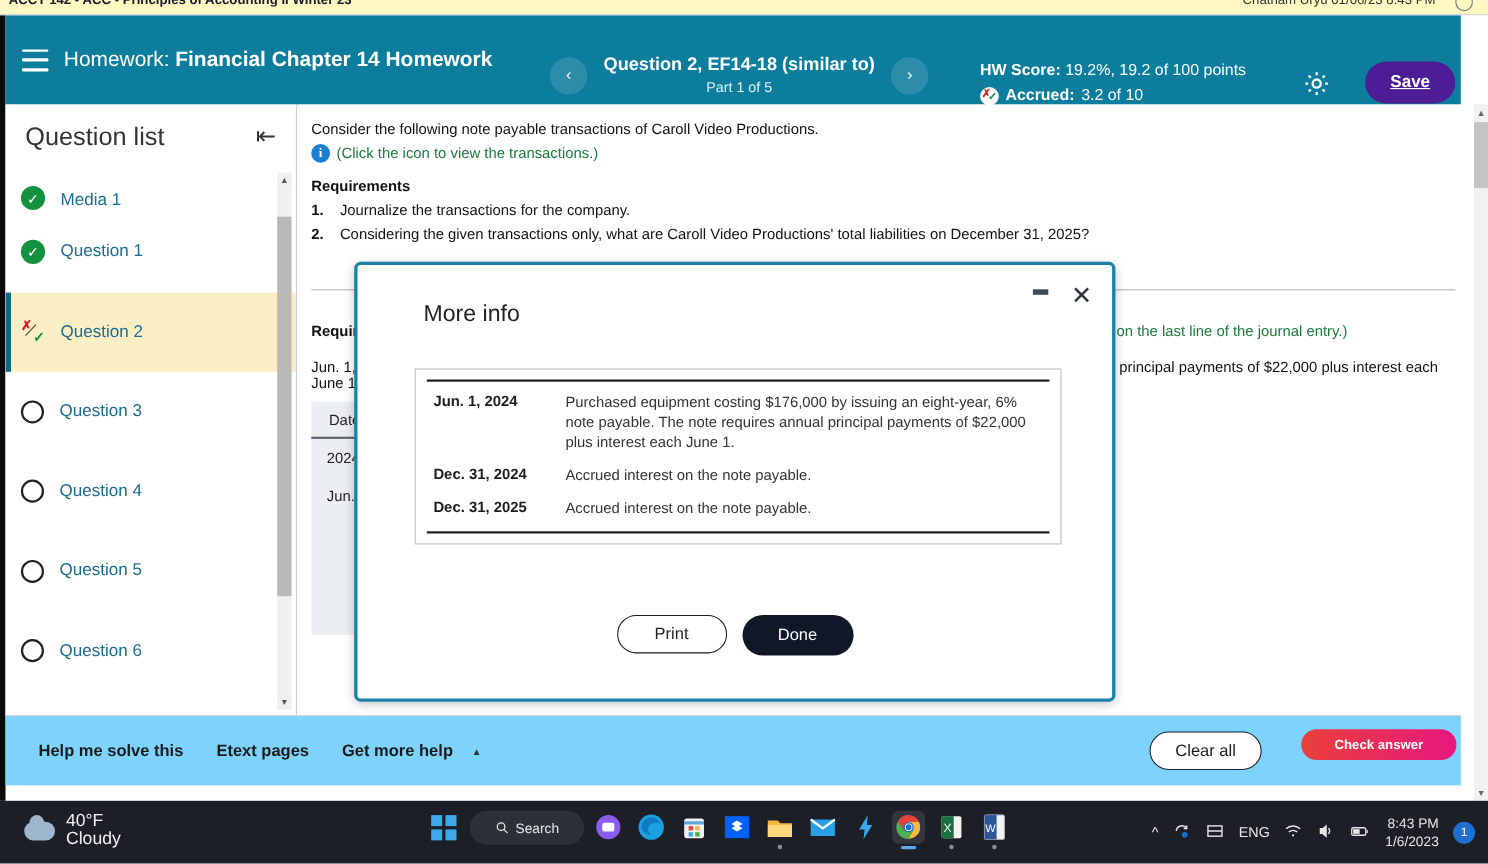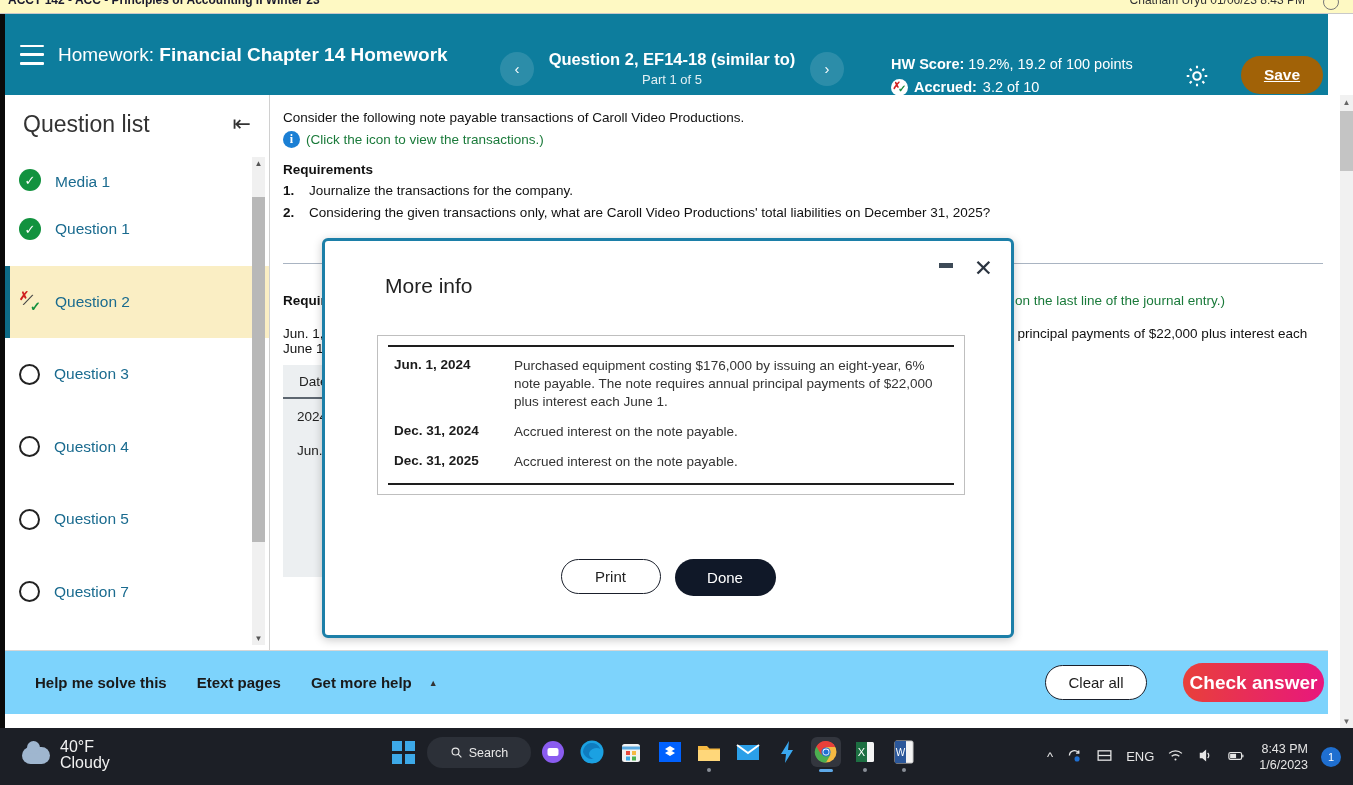--- a/index.html
+++ b/index.html
@@ -97,21 +97,21 @@
     font-size: 10px; color: #1a8a3a; font-weight: bold;
   }
 
   #gear-btn {
     position: absolute; left: 1178px; top: 48px;
     width: 28px; height: 28px; cursor: pointer;
   }
   #save-btn {
     position: absolute; left: 1236px; top: 42px;
     width: 82px; height: 38px; border-radius: 19px;
-    background: #a16207; color: #fff;
+    background: #4c1d95; color: #fff;
     font-size: 15.5px; font-weight: bold;
     display: flex; align-items: center; justify-content: center;
     cursor: pointer; border: none;
     font-family: "Liberation Sans", sans-serif;
     text-decoration: underline;
   }
 
   
   #sidebar {
     position: absolute; left: 5px; top: 95px; width: 265px; height: 555px;
@@ -293,22 +293,22 @@
   #bb-caret { font-size: 9px; color: #333; }
   #clear-all-btn {
     position: absolute; left: 1040px; top: 14px;
     width: 102px; height: 35px; border-radius: 18px;
     border: 1.6px solid #1a1f2b; background: #fff;
     color: #1a1a1a; font-size: 15px; cursor: pointer;
     font-family: "Liberation Sans", sans-serif;
   }
   #check-answer-btn {
     position: absolute; left: 1178px; top: 12px;
-    width: 141px; height: 39px; border-radius: 20px;
-    border: none; color: #fff; font-size: 19px; font-weight: bold;
+    width: 141px; height: 28px; border-radius: 20px;
+    border: none; color: #fff; font-size: 12px; font-weight: bold;
     background: linear-gradient(90deg, #e8403a 0%, #e8177d 100%);
     cursor: pointer; font-family: "Liberation Sans", sans-serif; text-align: center;
   }
 
   
   #page-scroll {
     position: absolute; left: 1340px; top: 95px; width: 13px; height: 633px;
     background: #f1f1f1;
   }
   #page-scroll .ps-arrow {
@@ -456,21 +456,21 @@
     <div class="qitem">
       <span class="icon-circle"></span>
       <span class="qlabel">Question 4</span>
     </div>
     <div class="qitem">
       <span class="icon-circle"></span>
       <span class="qlabel">Question 5</span>
     </div>
     <div class="qitem">
       <span class="icon-circle"></span>
-      <span class="qlabel">Question 7</span>
+      <span class="qlabel">Question 6</span>
     </div>
   </div>
   <div id="sb-scroll">
     <div class="sb-arrow sb-up">▲</div>
     <div id="sb-thumb"></div>
     <div class="sb-arrow sb-down">▼</div>
   </div>
 </div>
 
 <div id="content">

